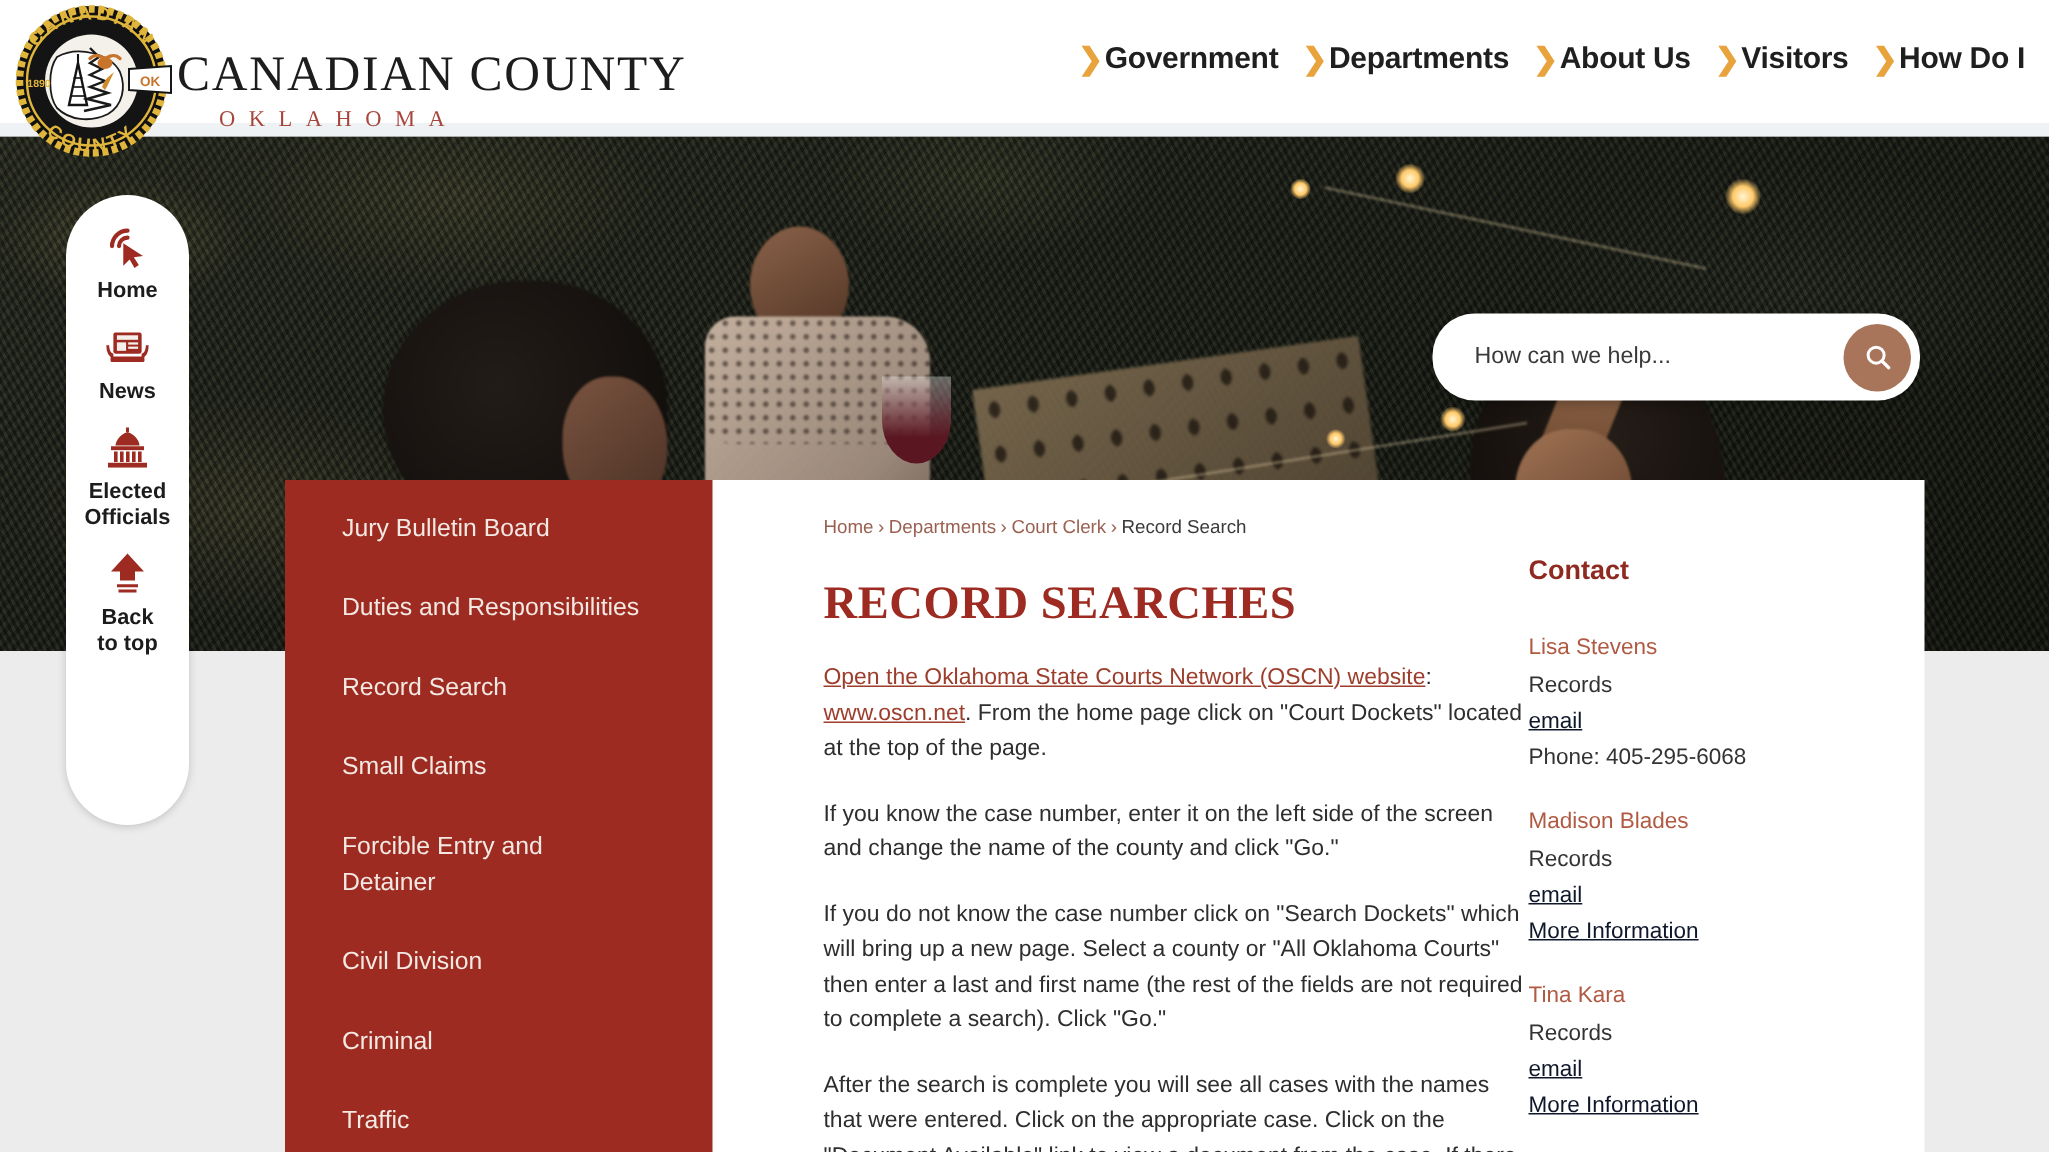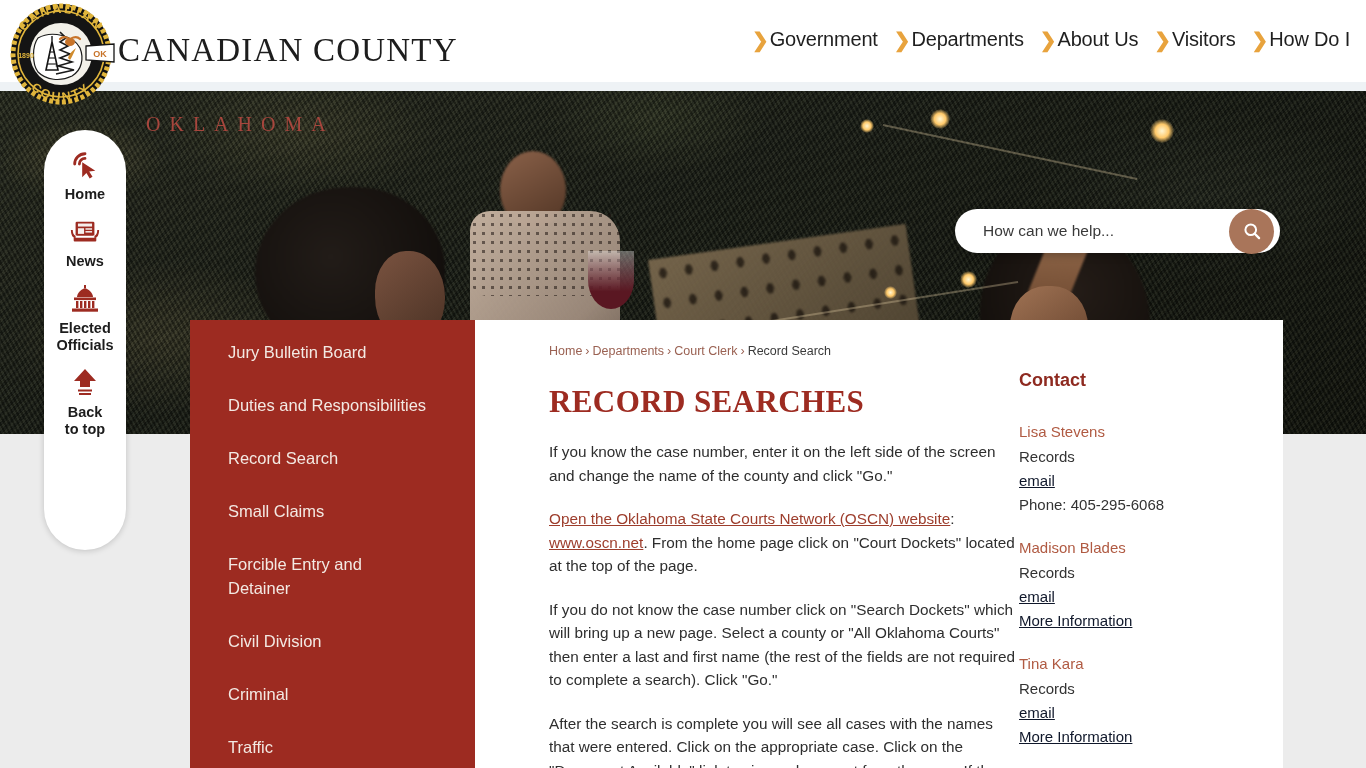--- a/index.html
+++ b/index.html
@@ -25,35 +25,35 @@
     z-index: 60;
   }
   .wordmark { position: absolute; left: 118px; top: 32px; }
   .wordmark .l1 {
     font-family: "Liberation Serif", serif;
     font-size: 33px; letter-spacing: 1.2px; color: #1d1d1d;
     font-weight: 400; line-height: 36px; white-space: nowrap;
   }
   .wordmark .l2 {
     font-family: "Liberation Serif", serif;
-    font-size: 20px; letter-spacing: 9px; color: #a8463d;
-    line-height: 24px; white-space: nowrap; padding-left: 28px; margin-top: 44px;
+    font-size: 15px; letter-spacing: 9px; color: #a8463d;
+    line-height: 24px; white-space: nowrap; padding-left: 28px;
   }
 
   .topnav {
     position: absolute; right: 8px; top: 28px;
     display: flex; align-items: center; gap: 0px;
   }
   .navitem {
     display: flex; align-items: center; cursor: pointer;
     padding: 0 8px; white-space: nowrap;
   }
   .navitem .chev { color: #e8a33d; font-size: 20px; font-weight: bold; margin-right: 1px; line-height: 1; }
   .navitem .lbl {
-    font-size: 20px; font-weight: normal; color: #1f1f1f;
+    font-size: 20px; font-weight: bold; color: #1f1f1f;
     letter-spacing: -0.2px;
   }
 
   
   .hero {
     position: absolute; top: 91px; left: 0; width: 1366px; height: 343px;
     overflow: hidden; z-index: 5;
     background: #0f1310;
   }
   .hero-photo { position: absolute; inset: 0; }
@@ -159,21 +159,21 @@
     position: absolute; left: 470px; top: 290px; width: 90px; height: 70px;
     background: radial-gradient(circle at 50% 50%, rgba(255,250,220,.95) 0%, rgba(255,210,130,.45) 28%, transparent 62%);
   }
   .glowdot {
     position: absolute; border-radius: 50%;
     background: radial-gradient(circle, #fff6d2 0%, #ffc96a 40%, rgba(255,170,60,0) 72%);
   }
   .strand { position:absolute; height:2px; background: rgba(220,200,160,.35); filter: blur(.6px); }
 
   .searchwrap {
-    position: absolute; left: 955px; top: 118px; width: 325px; height: 44px;
+    position: absolute; left: 955px; top: 118px; width: 325px; height: 58px;
     background: #ffffff; border-radius: 28px; z-index: 20;
     display: flex; align-items: center; padding: 0 6px 0 28px;
     box-shadow: 0 2px 8px rgba(0,0,0,.25);
   }
   .searchwrap input {
     flex: 1; border: none; outline: none; background: transparent;
     font-family: "Liberation Sans", sans-serif; font-size: 15.5px; color: #2b2b2b;
   }
   .searchwrap input::placeholder { color: #3a3a3a; }
   .searchbtn {
@@ -436,22 +436,22 @@
       <div class="maincols">
         <div class="maintext" style="padding-left:74px;">
 
           <div class="crumbs">
             <a>Home</a><span class="sep">›</span><a>Departments</a><span class="sep">›</span><a>Court Clerk</a><span class="sep">›</span><span class="cur">Record Search</span>
           </div>
 
           <h1 class="title">RECORD SEARCHES</h1>
 
           <div class="body">
+            <p><a>Open the Oklahoma State Courts Network (OSCN) website</a><span>: </span><a>www.oscn.net</a><span>. From the home page click on "Court Dockets" located at the top of the page.</span></p>
             <p>If you know the case number, enter it on the left side of the screen and change the name of the county and click "Go."</p>
-            <p><a>Open the Oklahoma State Courts Network (OSCN) website</a><span>: </span><a>www.oscn.net</a><span>. From the home page click on "Court Dockets" located at the top of the page.</span></p>
             <p>If you do not know the case number click on "Search Dockets" which will bring up a new page. Select a county or "All Oklahoma Courts" then enter a last and first name (the rest of the fields are not required to complete a search). Click "Go."</p>
             <p>After the search is complete you will see all cases with the names that were entered. Click on the appropriate case. Click on the "Document Available" link to view a document from the case. If there is not a link for a document or it says "Document available at the Court Clerk's office," you will need to contact the</p>
           </div>
         </div>
 
         <div class="contactcol">
           <h2>Contact</h2>
 
           <div class="person">
             <div class="nm">Lisa Stevens</div>

